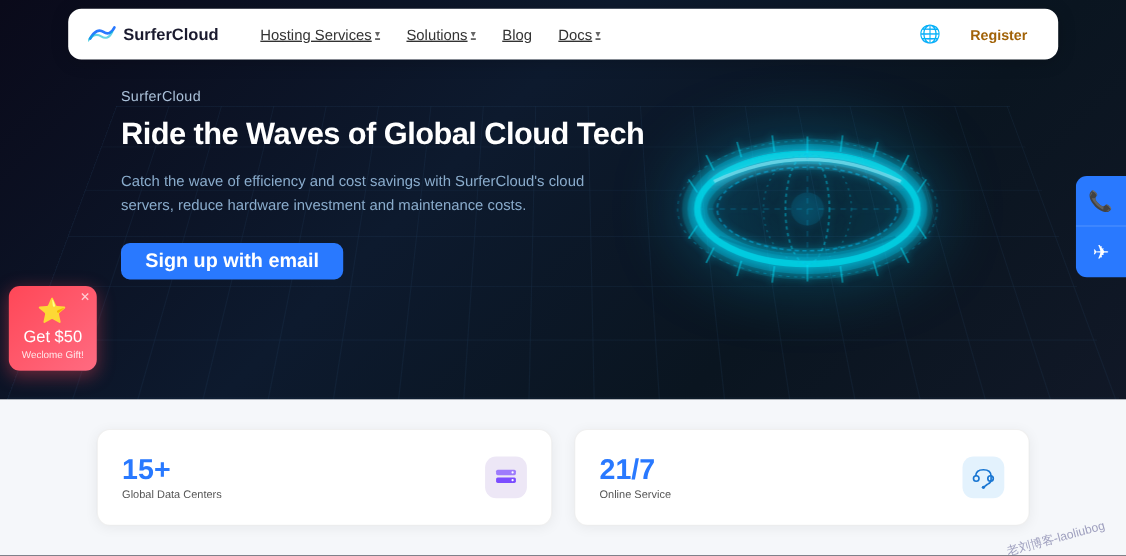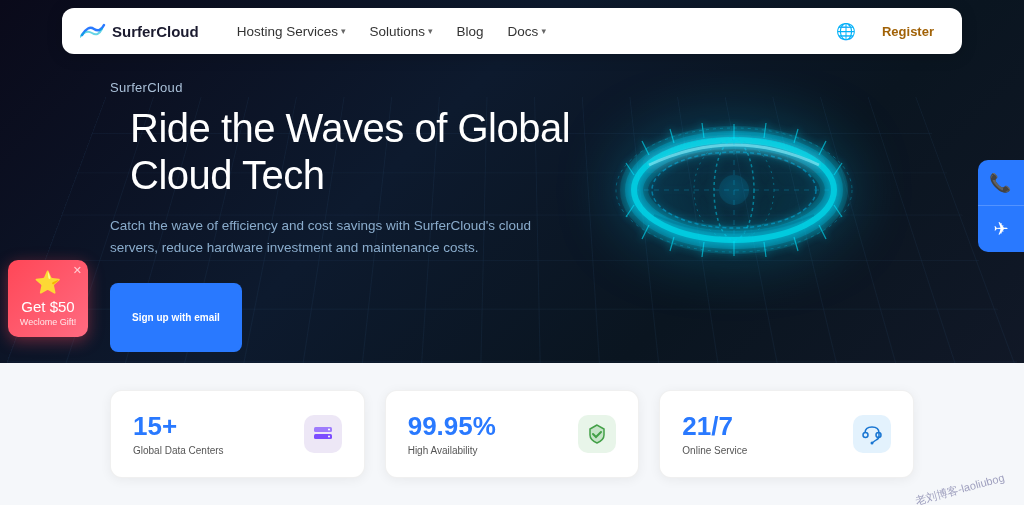--- a/index.html
+++ b/index.html
@@ -34,20 +34,21 @@
     .logo-text {
       font-size: 15px;
       font-weight: 700;
       color: #1a1a2e;
     }
     .nav-links {
       display: flex;
       align-items: flex-end;
       gap: 4px;
       flex: 1;
+      text-decoration: underline;
     }
     .nav-item {
       display: flex;
       align-items: center;
       gap: 3px;
       padding: 5px 10px;
       font-size: 13.5px;
       color: #333;
       cursor: pointer;
       border-radius: 6px;
@@ -115,42 +116,41 @@
       width: 540px;
       z-index: 2;
     }
     .hero-subtitle {
       font-size: 13px;
       color: #aac0d8;
       margin-bottom: 10px;
       letter-spacing: 0.3px;
     }
     .hero-title {
-      font-size: 40px;
-      font-weight: 400;
+      font-size: 28px;
+      font-weight: 700;
       color: #fff;
       line-height: 1.18;
       margin-bottom: 16px;
       letter-spacing: -0.5px;
-      margin-left: 20px;
     }
     .hero-desc {
       font-size: 13.5px;
       color: #8aaccc;
       line-height: 1.6;
       margin-bottom: 24px;
       max-width: 460px;
     }
     .btn-signup {
       background: #2979ff;
       color: #fff;
       border: none;
-      padding: 29px 22px;
+      padding: 6px 22px;
       border-radius: 8px;
-      font-size: 10px;
+      font-size: 18px;
       font-weight: 600;
       cursor: pointer;
       display: inline-block;
     }
 
     
     .hero-visual {
       position: absolute;
       right: 130px;
       top: 65px;
@@ -232,21 +232,21 @@
       position: absolute;
       bottom: 0;
       left: 0;
       width: 1024px;
       height: 142px;
       background: #f5f7fa;
     }
     .stats-container {
       display: flex;
       align-items: center;
-      padding: 16px 110px;
+      padding: 16px 88px;
       gap: 20px;
       height: 100%;
     }
     .stat-card {
       background: #fff;
       border-radius: 12px;
       padding: 18px 22px;
       flex: 1;
       display: flex;
       align-items: center;
@@ -425,33 +425,20 @@
       <div class="stat-icon stat-icon-dc">
         <svg width="22" height="22" viewBox="0 0 22 22">
           <rect x="2" y="4" width="18" height="5" rx="1.5" fill="#7c4dff" opacity="0.7"></rect>
           <rect x="2" y="11" width="18" height="5" rx="1.5" fill="#7c4dff"></rect>
           <circle cx="17" cy="6.5" r="1" fill="#fff"></circle>
           <circle cx="17" cy="13.5" r="1" fill="#fff"></circle>
         </svg>
       </div>
     </div>
 
-    <div class="stat-card">
-      <div class="stat-info">
-        <div class="stat-number">99.95%</div>
-        <div class="stat-label">High Availability</div>
-      </div>
-      <div class="stat-icon stat-icon-ha">
-        <svg width="22" height="22" viewBox="0 0 22 22">
-          <path d="M11 2 L4 6 L4 12 Q4 17 11 20 Q18 17 18 12 L18 6 Z" fill="#43a047" opacity="0.2"></path>
-          <path d="M11 2 L4 6 L4 12 Q4 17 11 20 Q18 17 18 12 L18 6 Z" fill="none" stroke="#43a047" stroke-width="1.5"></path>
-          <polyline points="7,11 10,14 15,9" stroke="#43a047" stroke-width="2" fill="none" stroke-linecap="round"></polyline>
-        </svg>
-      </div>
-    </div>
 
     <div class="stat-card">
       <div class="stat-info">
         <div class="stat-number">21/7</div>
         <div class="stat-label">Online Service</div>
       </div>
       <div class="stat-icon stat-icon-os">
         <svg width="22" height="22" viewBox="0 0 22 22">
           <path d="M4 10 Q4 4 11 4 Q18 4 18 10 L18 13 Q18 16 15 17" fill="none" stroke="#1976d2" stroke-width="1.5"></path>
           <circle cx="4.5" cy="12" r="2.5" fill="none" stroke="#1976d2" stroke-width="1.5"></circle>

